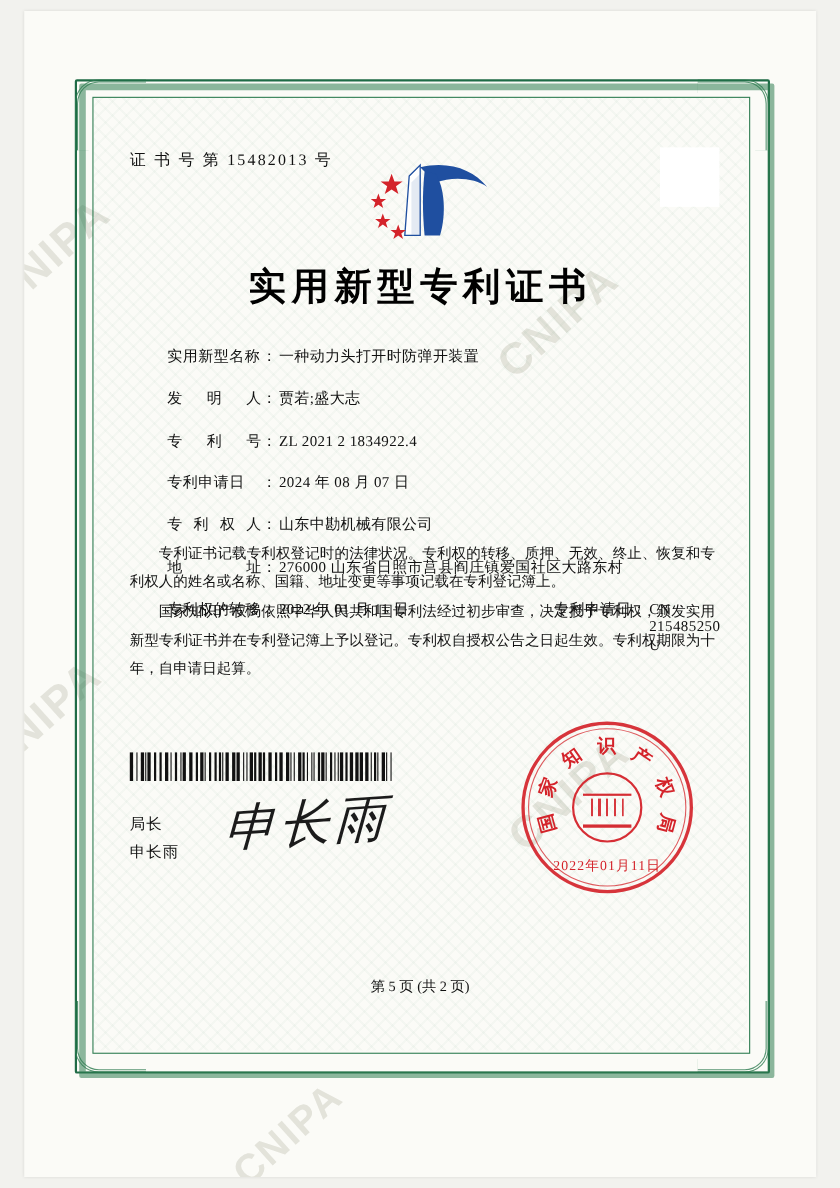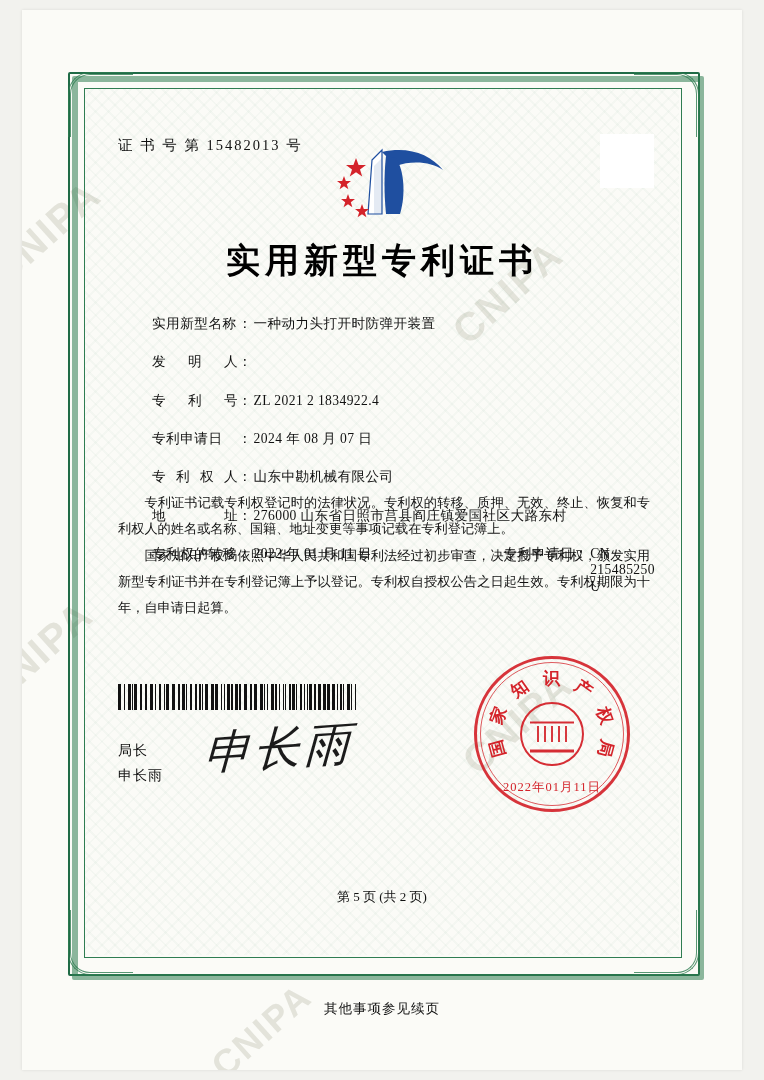--- a/index.html
+++ b/index.html
@@ -805,20 +805,21 @@
         <div class="field-value">一种动力头打开时防弹开装置</div>
       </div>
 
       <div class="field-row">
         <div class="field-label spread">
           <span>发</span>
             <span>明</span>
             <span>人</span>
         </div>
         <div class="field-colon">：</div>
+        <div class="field-value">贾若;盛大志</div>
       </div>
 
       <div class="field-row">
         <div class="field-label spread">
           <span>专</span>
             <span>利</span>
             <span>号</span>
         </div>
         <div class="field-colon">：</div>
         <div class="field-value">ZL 2021 2 1834922.4</div>
@@ -1005,15 +1006,14 @@
           <span class="seal-char" style="left: 121.623px; top: 47.8469px; transform: rotate(70deg);">权</span>
           <span class="seal-char" style="left: 123.092px; top: 81.4939px; transform: rotate(105deg);">局</span>
         </div>
       <div class="seal-date">2022年01月11日</div>
     </div>
 
     <div class="page-num">第 5 页 (共 2 页)</div>
 
   </div>
 
-  <div class="footer-note">其他事项参见续页</div>
 
 </div>
 
 </body></html>

